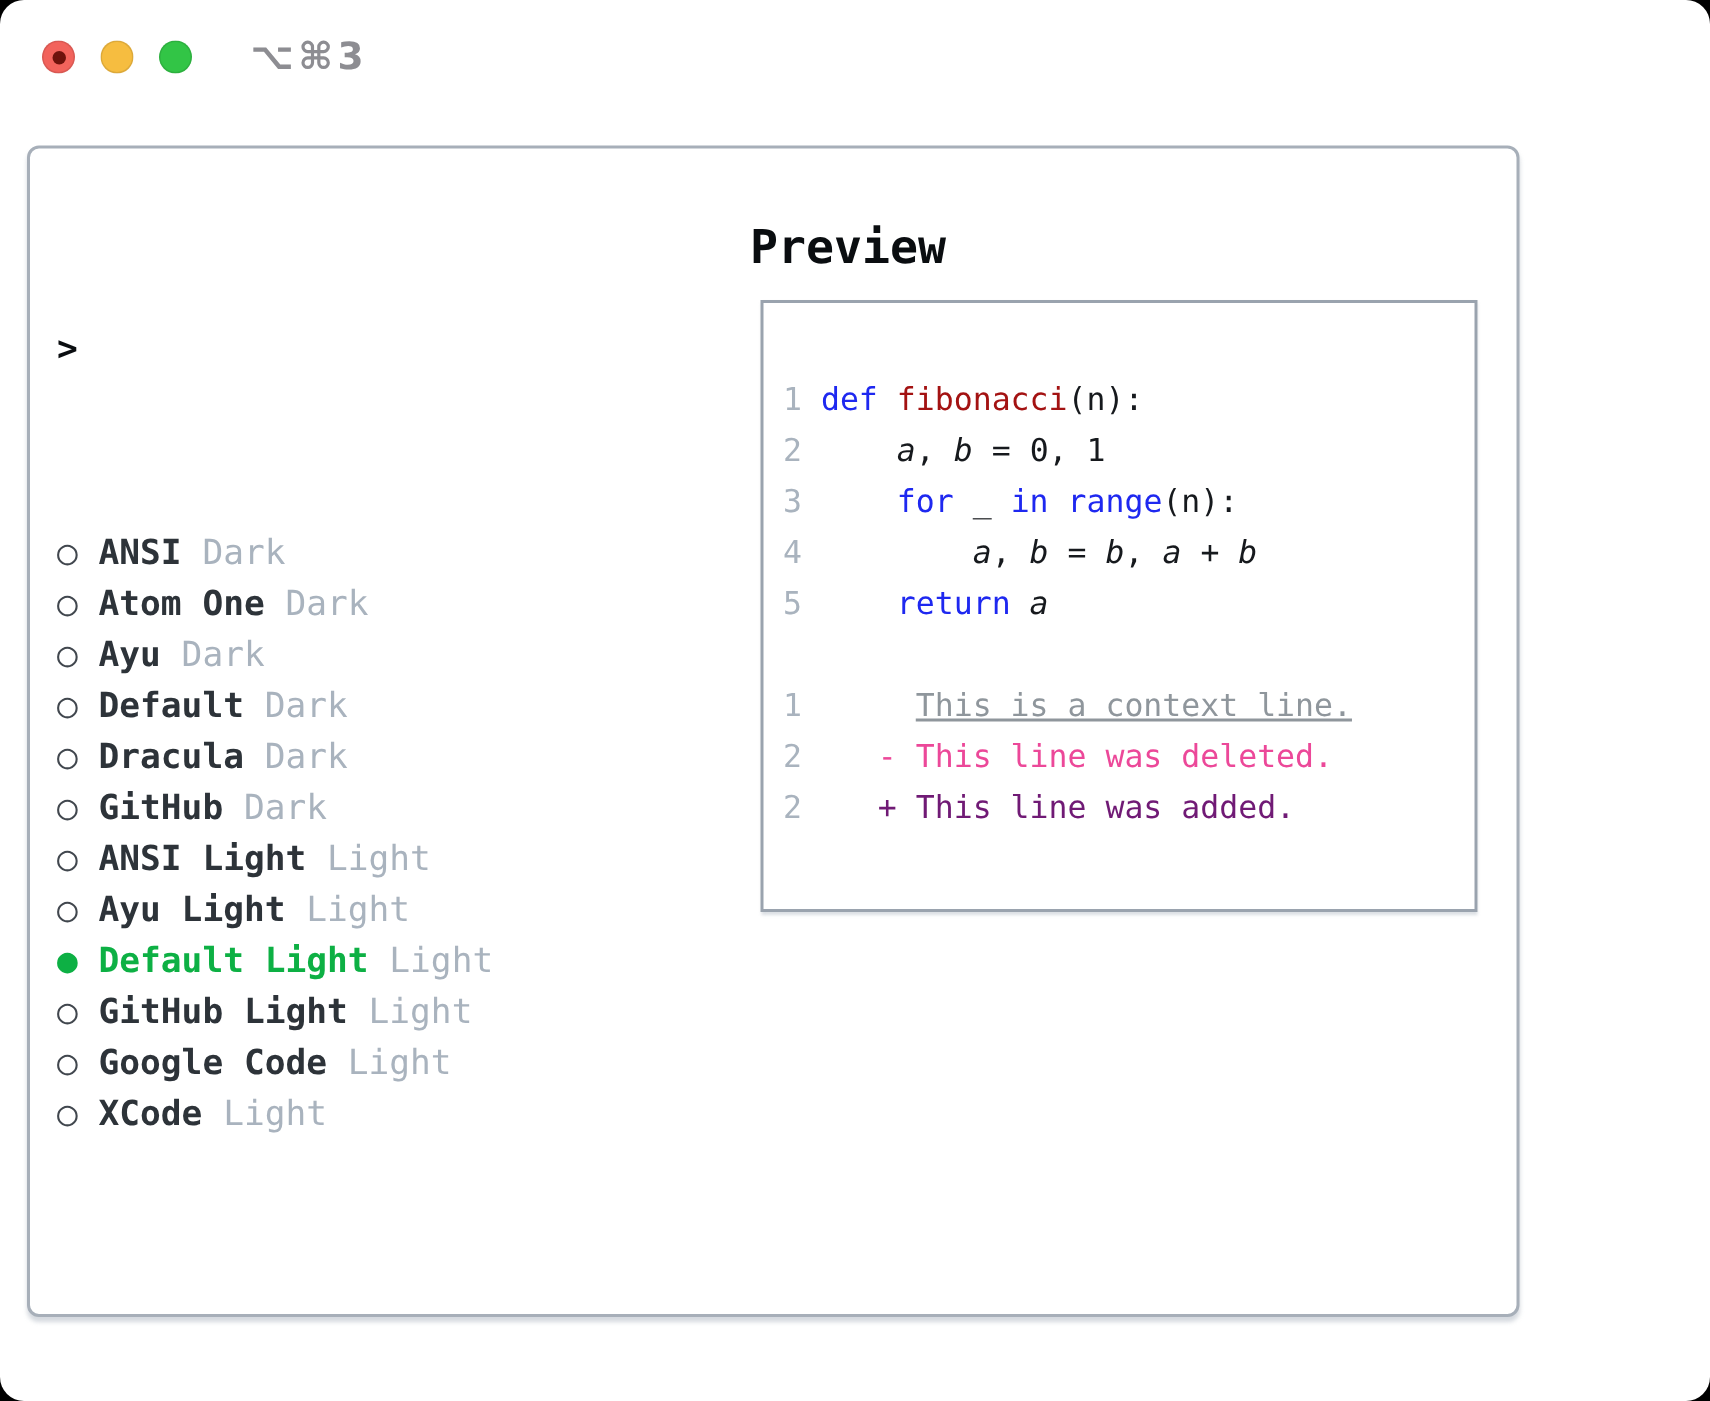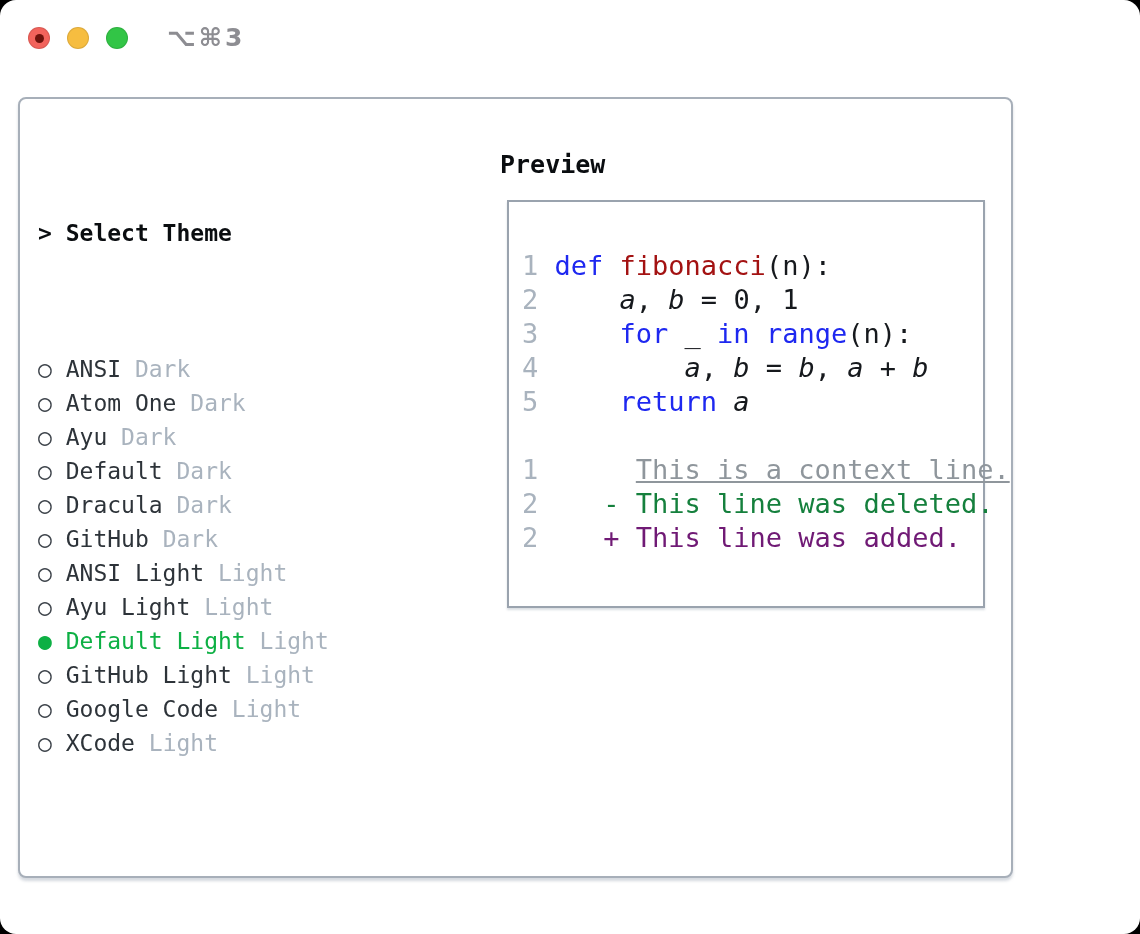--- a/index.html
+++ b/index.html
@@ -34,42 +34,42 @@
     box-shadow:0 3px 3px rgba(150,160,175,0.40);
   }
   
   .menu {
     position:absolute; left:18px; top:49px;
     font-size:23px; line-height:34px; white-space:pre;
   }
   .row { display:flex; }
   .marker { display:inline-block; width:2ch; flex:0 0 auto; color:#41474e; }
   .row.header .marker, .title { font-weight:bold; color:#0a0d10; }
-  .name { color:#2d3339; }
+  .name { color:#2d3339;font-weight:bold; }
   .tag  { color:#a9b3be; margin-left:1ch;text-align:right; }
   .row.sel .name, .row.sel .marker { color:#0db044; }
   .spacer { height:34px; }
   
   .preview-label {
     position:absolute; left:480px; top:49px;
-    font-size:25px; line-height:34px; font-weight:bold; color:#0a0d10;
+    font-size:31px; line-height:34px; font-weight:bold; color:#0a0d10;
   }
   .preview-box {
     position:absolute; left:487px; top:101px; width:478px; height:408px;
     border:2px solid #9aa3ae; background:#fff;
     box-shadow:0 2px 2px rgba(150,160,175,0.35);
   }
-  .code { padding:47px 0 0 13px; font-size:27px; line-height:34px; white-space:pre; }
+  .code { padding:47px 0 0 13px; font-size:21px; line-height:34px; white-space:pre; }
   .c-ln  { color:#a9b3be; }
   .c-kw  { color:#1e28f0; }
   .c-fn  { color:#a31212; }
   .c-pl  { color:#16191d; }
   .c-var { color:#16191d; font-style:italic; }
   .c-ctx { color:#8f969c;text-decoration:underline; }
-  .c-del { color:#15803d;margin-top:39px; }
+  .c-del { color:#ec4899;margin-top:39px; }
   .c-add { color:#701a75; }
 </style>
 </head>
 <body>
 
 <div class="screen">
   <div class="window">
 
     <div class="titlebar">
       <span class="light red">
@@ -78,21 +78,20 @@
       <span class="light yellow"></span>
       <span class="light green"></span>
       <span class="shortcut">⌥⌘3</span>
     </div>
 
     <div class="main-box">
 
       <div class="menu">
         <div class="row header">
           <span class="marker">&gt;</span>
-          <span class="title">Select Theme</span>
         </div>
 
         <div><div class="row"><span class="marker">○</span><span class="name">ANSI</span><span class="tag">Dark</span></div><div class="row"><span class="marker">○</span><span class="name">Atom One</span><span class="tag">Dark</span></div><div class="row"><span class="marker">○</span><span class="name">Ayu</span><span class="tag">Dark</span></div><div class="row"><span class="marker">○</span><span class="name">Default</span><span class="tag">Dark</span></div><div class="row"><span class="marker">○</span><span class="name">Dracula</span><span class="tag">Dark</span></div><div class="row"><span class="marker">○</span><span class="name">GitHub</span><span class="tag">Dark</span></div><div class="row"><span class="marker">○</span><span class="name">ANSI Light</span><span class="tag">Light</span></div><div class="row"><span class="marker">○</span><span class="name">Ayu Light</span><span class="tag">Light</span></div><div class="row sel"><span class="marker">●</span><span class="name">Default Light</span><span class="tag">Light</span></div><div class="row"><span class="marker">○</span><span class="name">GitHub Light</span><span class="tag">Light</span></div><div class="row"><span class="marker">○</span><span class="name">Google Code</span><span class="tag">Light</span></div><div class="row"><span class="marker">○</span><span class="name">XCode</span><span class="tag">Light</span></div></div>
 
         <div class="spacer"></div>
 
         
 
         
 

